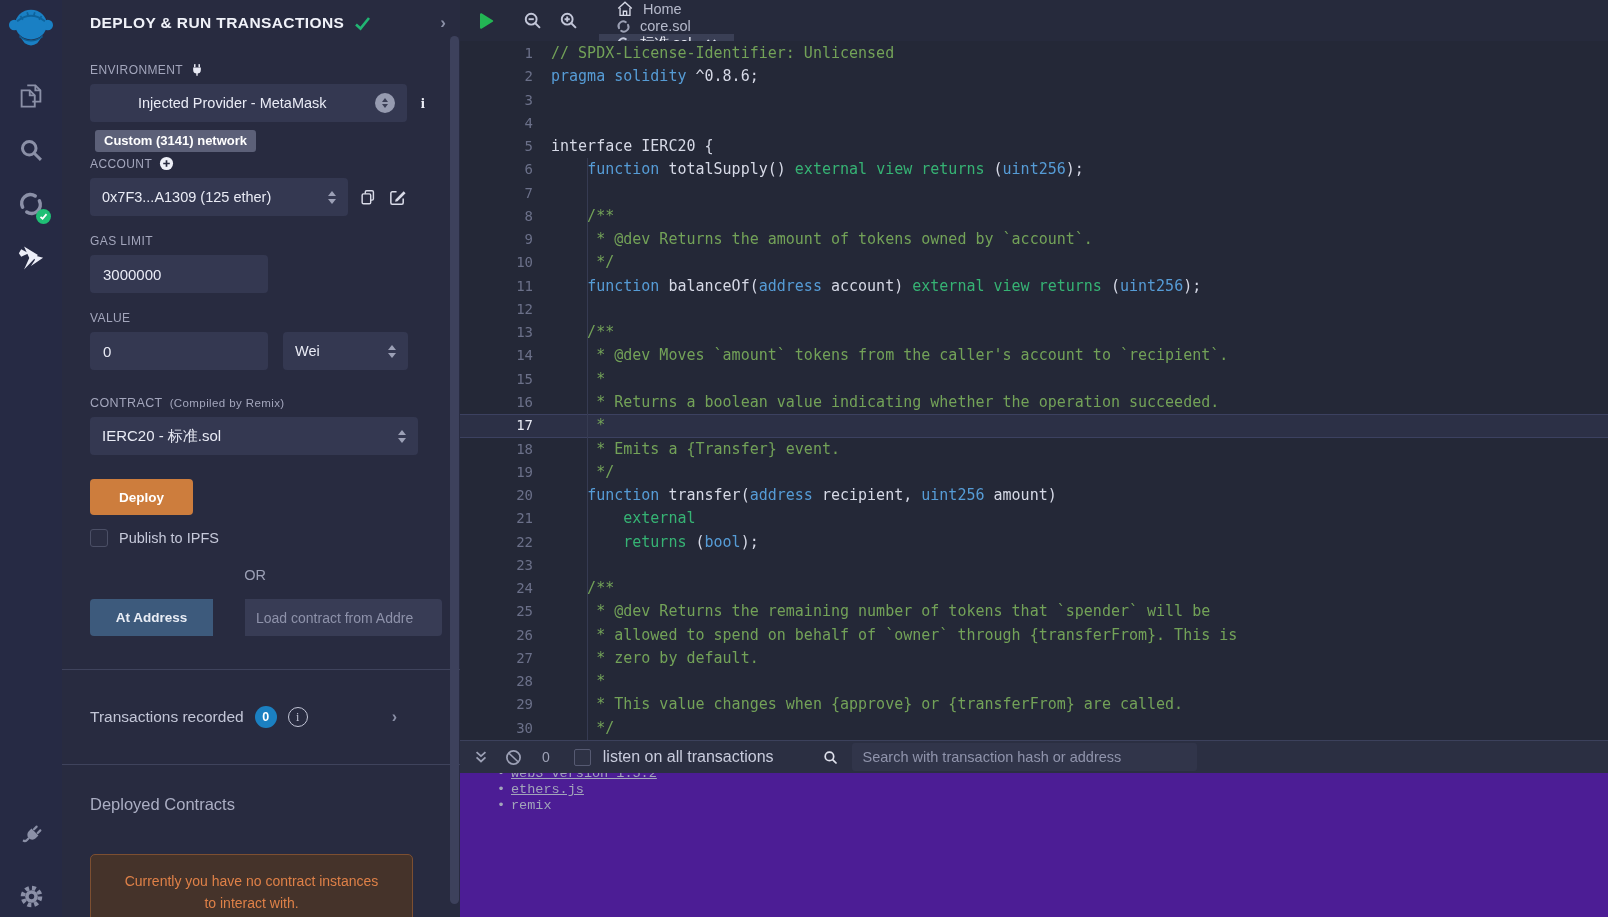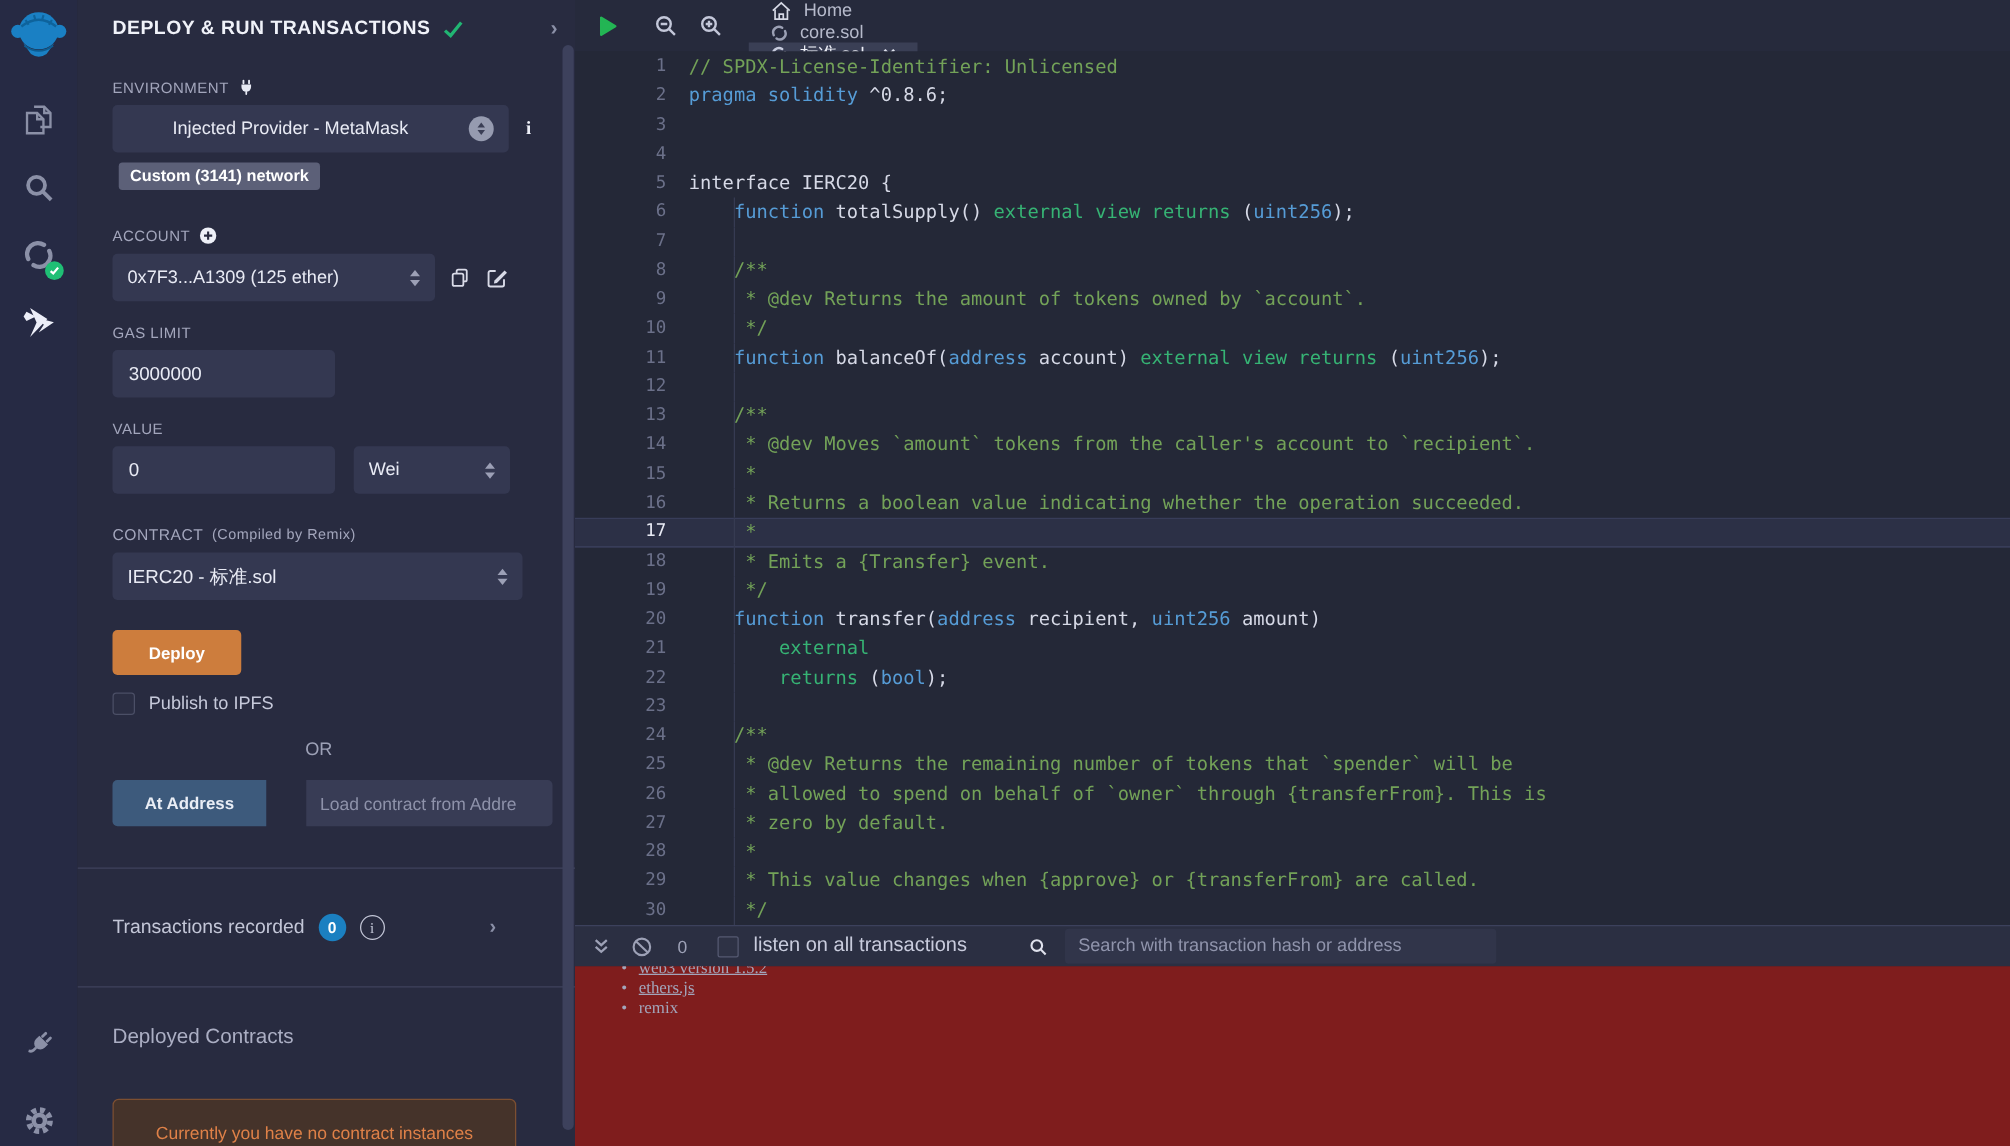--- a/index.html
+++ b/index.html
@@ -98,21 +98,21 @@
 
   .terminal { height:177px; flex:none; display:flex; flex-direction:column; }
   .t-head { height:33px; flex:none; background:#2b2f42; border-top:1px solid #3c415c; display:flex; align-items:center; padding-left:13px; }
   .t-zero { margin-left:20px; color:#9da1b6; font-size:14px; }
   .t-cbx { margin-left:24px; width:17px; height:17px; border:1px solid #565a72; border-radius:2px; background:#2e3245; cursor:pointer; }
   .t-listen { margin-left:12px; color:#c9ccdd; font-size:16px; }
   .t-search-ic { margin-left:48px; cursor:pointer; }
   .t-input { margin-left:13px; width:345px; height:28px; background:#31354a; border:none; outline:none; border-radius:3px;
              color:#dfe1ec; font-size:14.5px; padding:0 11px; font-family:inherit; }
   .t-input::placeholder { color:#9094ac; }
-  .t-body { flex:1; background:#7f1d1d; font-family:Liberation Serif, serif; font-size:13.5px; color:#a2a5ba;
+  .t-body { flex:1; background:#4c1d95; font-family:Liberation Mono, monospace; font-size:13.5px; color:#a2a5ba;
             padding-left:37px; overflow:hidden; }
   .t-list { margin-top:-7px; list-style:none; }
   .t-list li { line-height:16px; position:relative; padding-left:14px; }
   .t-list li::before { content:"\2022"; position:absolute; left:0; }
   .t-link { text-decoration:underline; cursor:pointer; }
   .t-hint { margin-top:19px; }
   .mi { margin-left:16px; }
 </style>
 </head>
 <body>
@@ -206,21 +206,21 @@
           <span class="grow">Injected Provider - MetaMask</span>
           <span class="circ">
               <span class="tri-u"></span>
               <span class="tri-d"></span>
             </span>
         </div>
         <span class="info-i">i</span>
       </div>
       <span class="net-badge">Custom (3141) network</span>
 
-      <div class="p-label" style="margin-top:29px">
+      <div class="p-label" style="margin-top:4px">
         <span>ACCOUNT</span>
         <svg width="15" height="15" viewBox="0 0 16 16">
           <circle cx="8" cy="8" r="7" fill="#eef0f8"></circle>
             <path d="M8 4.5 V11.5 M4.5 8 H11.5" stroke="#282b40" stroke-width="1.8"></path>
         </svg>
       </div>
       <div class="acct-row">
         <div class="sel">
           <span class="grow">0x7F3...A1309 (125 ether)</span>
           <span class="updown">

